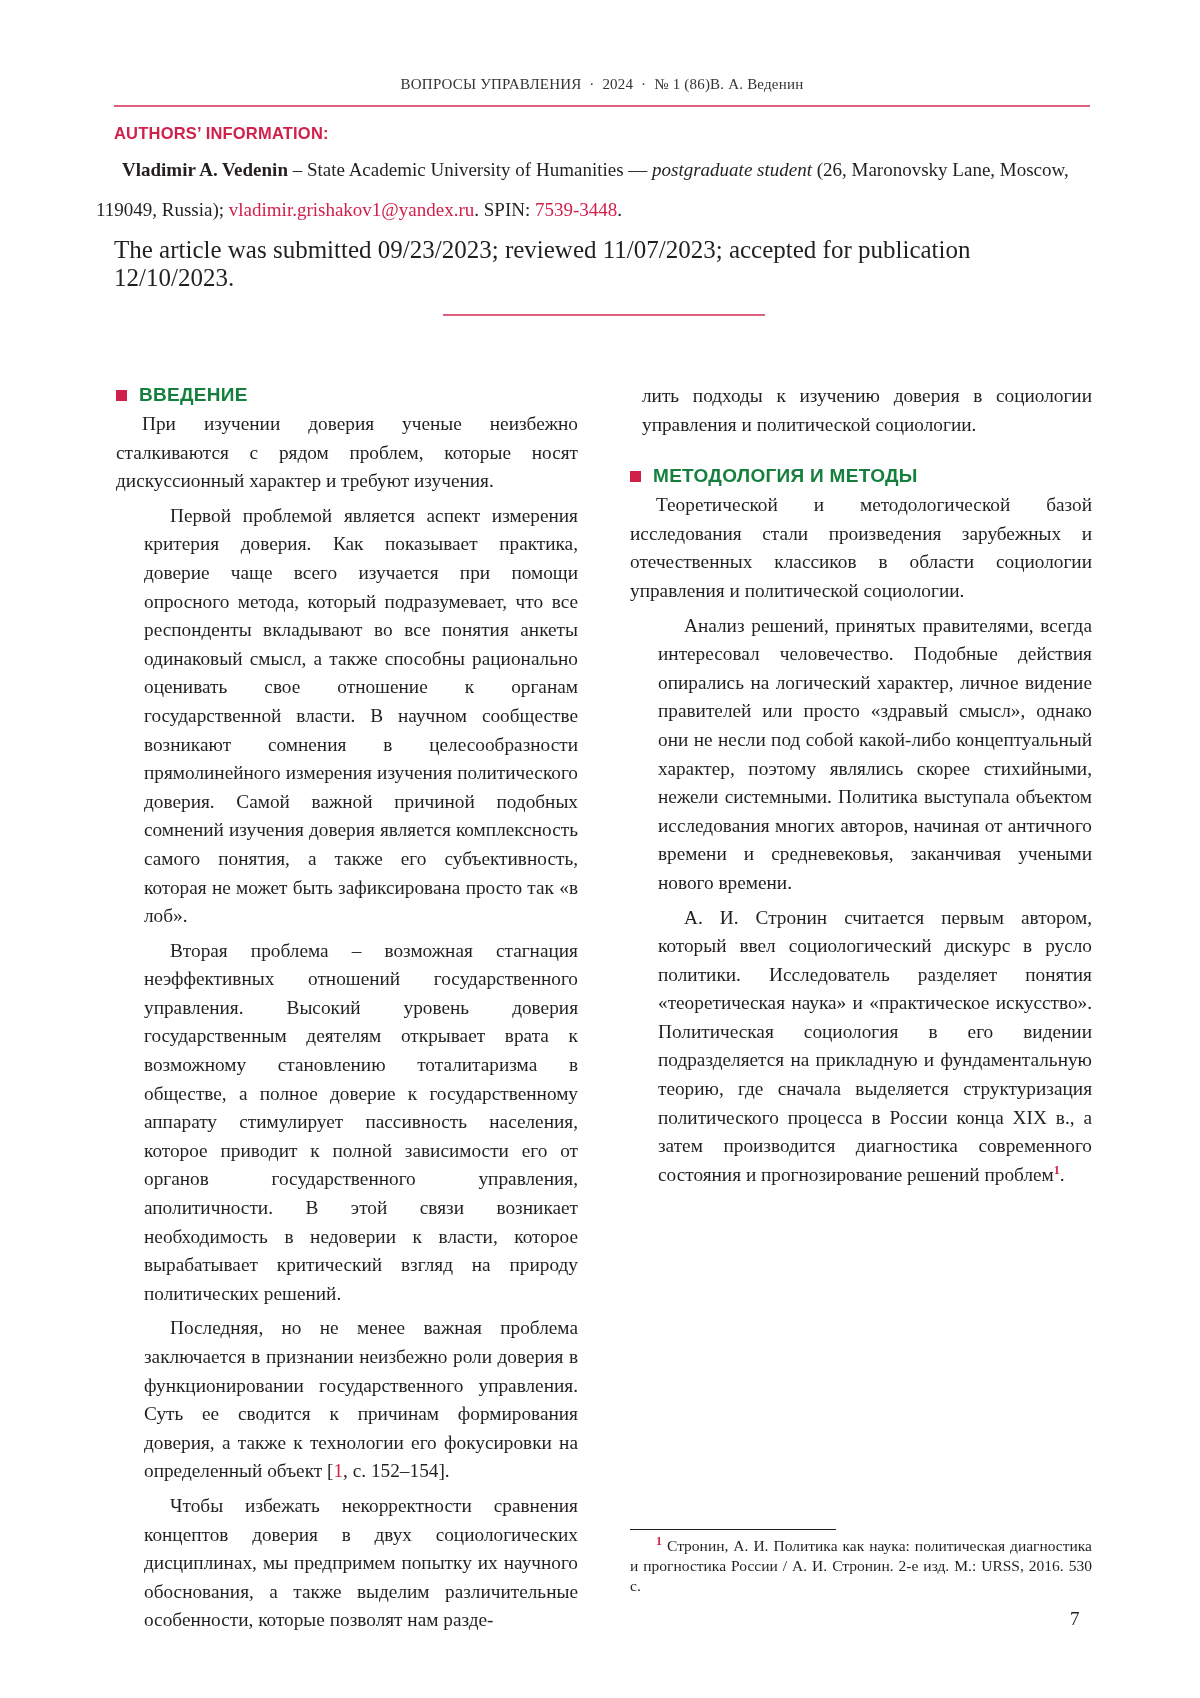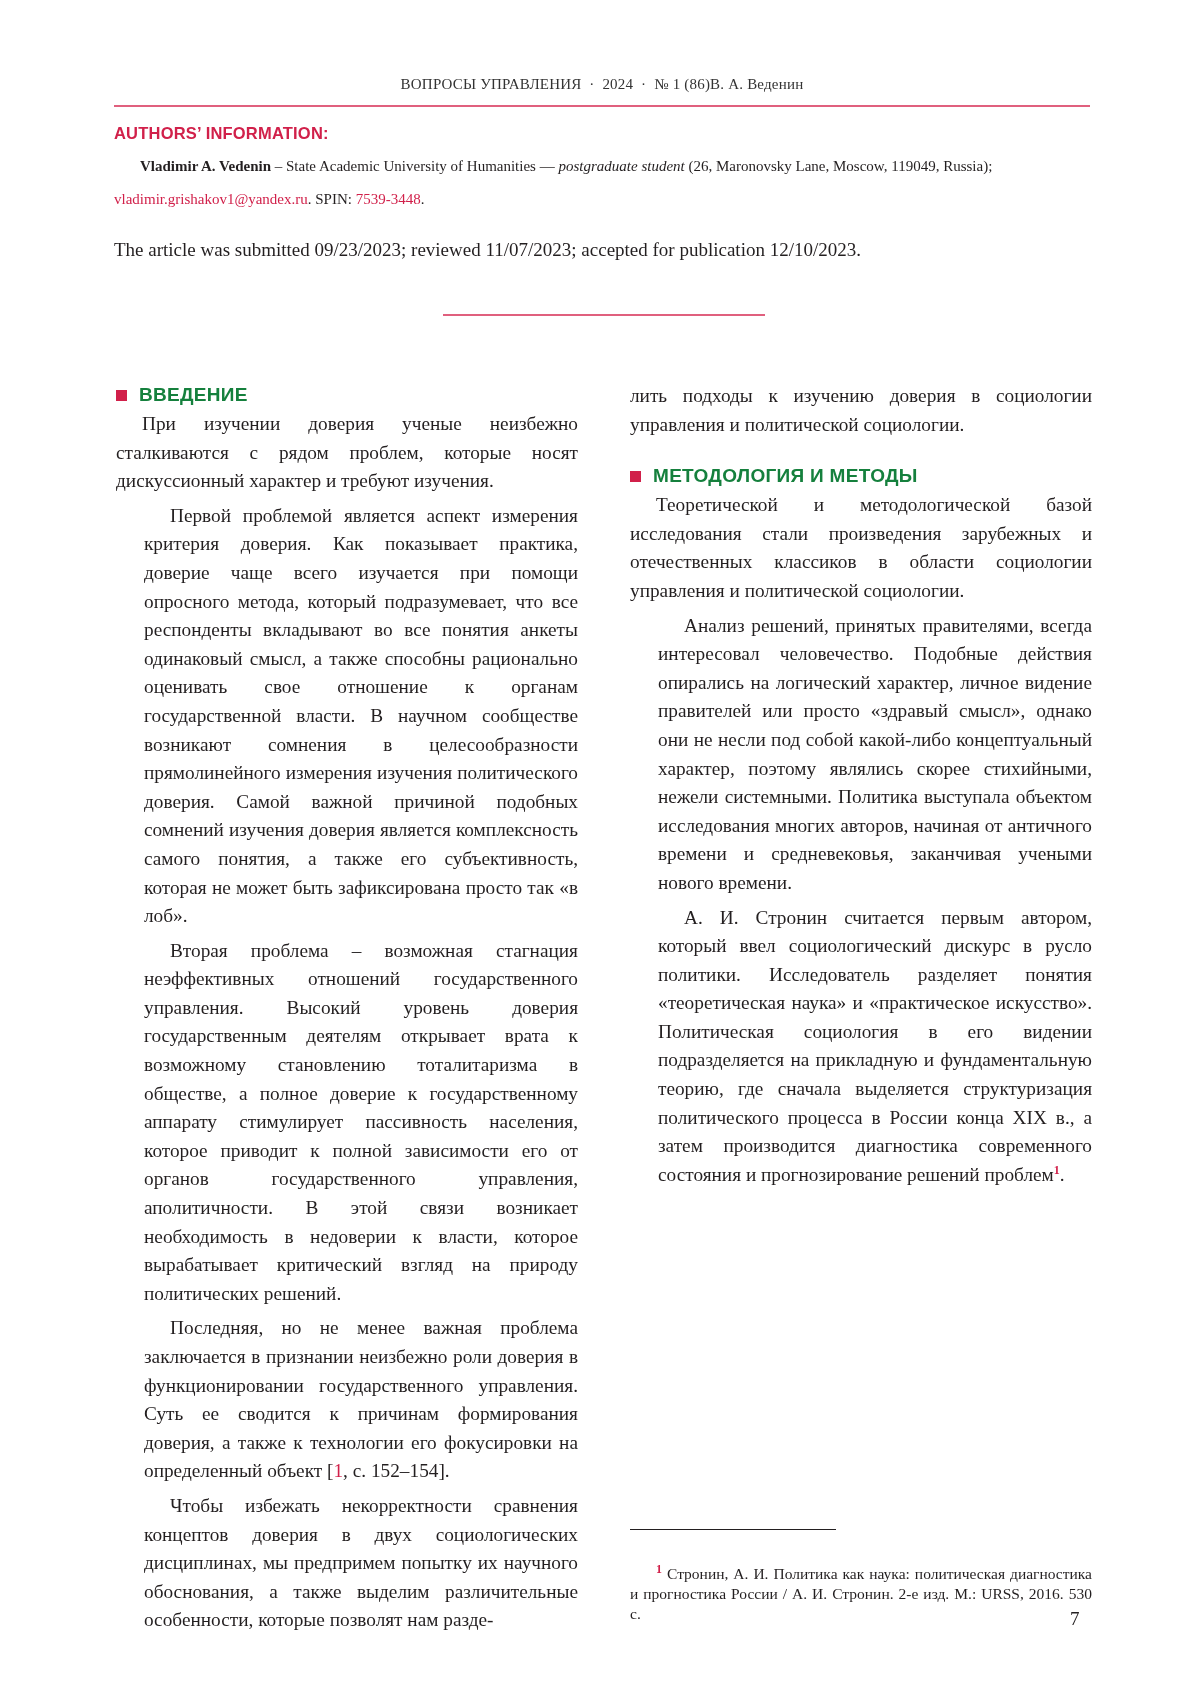--- a/index.html
+++ b/index.html
@@ -15,41 +15,41 @@
     .header-rule {
       position: absolute; left: 114px; top: 105px; width: 976px; height: 2px;
       background: #e0607e;
     }
     .authors-title {
       position: absolute; left: 114px; top: 124px;
       font-family: "Liberation Sans", "DejaVu Sans", sans-serif;
       font-weight: bold; font-size: 16.5px; color: #d1204a; letter-spacing: 0.2px;
     }
     .authors-text {
-      position: absolute; left: 114px; top: 150px; width: 976px;
-      font-size: 15px; line-height: 33px; text-indent: 26px;
+      position: absolute; left: 96px; top: 150px; width: 976px;
+      font-size: 19px; line-height: 40px; text-indent: 26px;
     }
     .authors-text b { font-weight: bold; }
     .red { color: #d1204a; }
     .submitted {
       position: absolute; left: 114px; top: 236px; width: 976px;
-      font-size: 19px; line-height: 28px;
+      font-size: 25px; line-height: 28px;
     }
     .center-rule {
       position: absolute; left: 443px; top: 314px; width: 322px; height: 2px;
       background: #e0607e;
     }
     .col {
       position: absolute; top: 382px; width: 462px;
       font-size: 19.3px; line-height: 28.6px; text-align: justify;
     }
     .col-left { left: 116px; }
     .col-right { left: 630px; }
     .col p { margin: 0; text-indent: 26px; hyphens: manual; }
-    .col p.no-indent { text-indent: 0; }
+    .col p.no-indent { text-indent: 0; margin-left: 12px; }
     .col p + p { margin-top: 6px; margin-left: 28px; }
     .section-head {
       font-family: "Liberation Sans", "DejaVu Sans", sans-serif;
       font-weight: bold; font-size: 19px; color: #15803d;
       display: flex; align-items: center; line-height: 26px; margin: 0 0 2px 0;
       letter-spacing: 0.3px;
     }
     .section-head .sq {
       display: inline-block; width: 11px; height: 11px; background: #d1204a;
       margin-right: 12px;
@@ -57,21 +57,20 @@
     .spacer { height: 24px; }
     .fn-ref { color: #d1204a; font-size: 12px; vertical-align: super; line-height: 0; font-weight: bold; }
     .footnote-rule {
       position: absolute; left: 630px; top: 1529px; width: 206px; height: 1px;
       background: #231f20;
     }
     .footnote {
       position: absolute; left: 630px; top: 1536px; width: 462px;
       font-size: 15.5px; line-height: 20px; text-align: justify;
       text-indent: 26px;
-      margin-top: 28px;
     }
     .page-number {
       position: absolute; left: 1070px; top: 1608px; font-size: 19px;
     }
   </style>
 </head>
 <body>
 
 <div class="running-header">
   <span style="white-space:pre">ВОПРОСЫ УПРАВЛЕНИЯ  ·  2024  ·  № 1 (86)</span>

